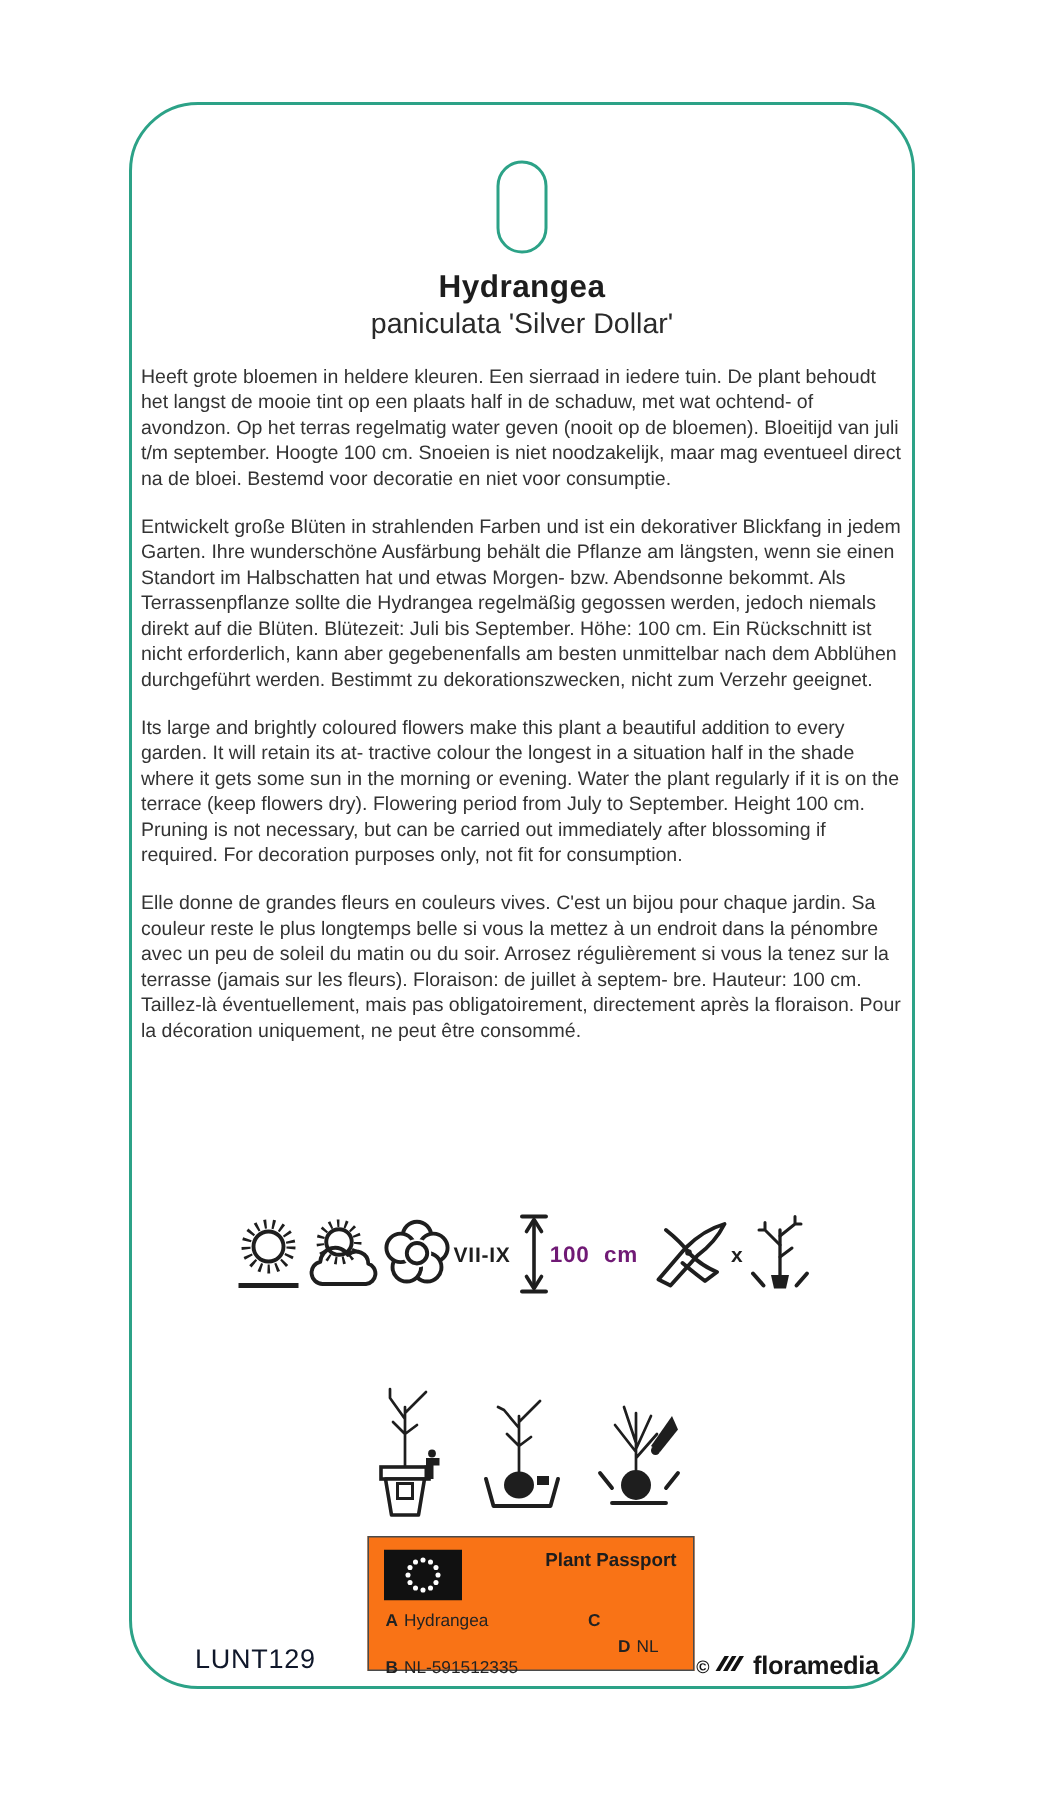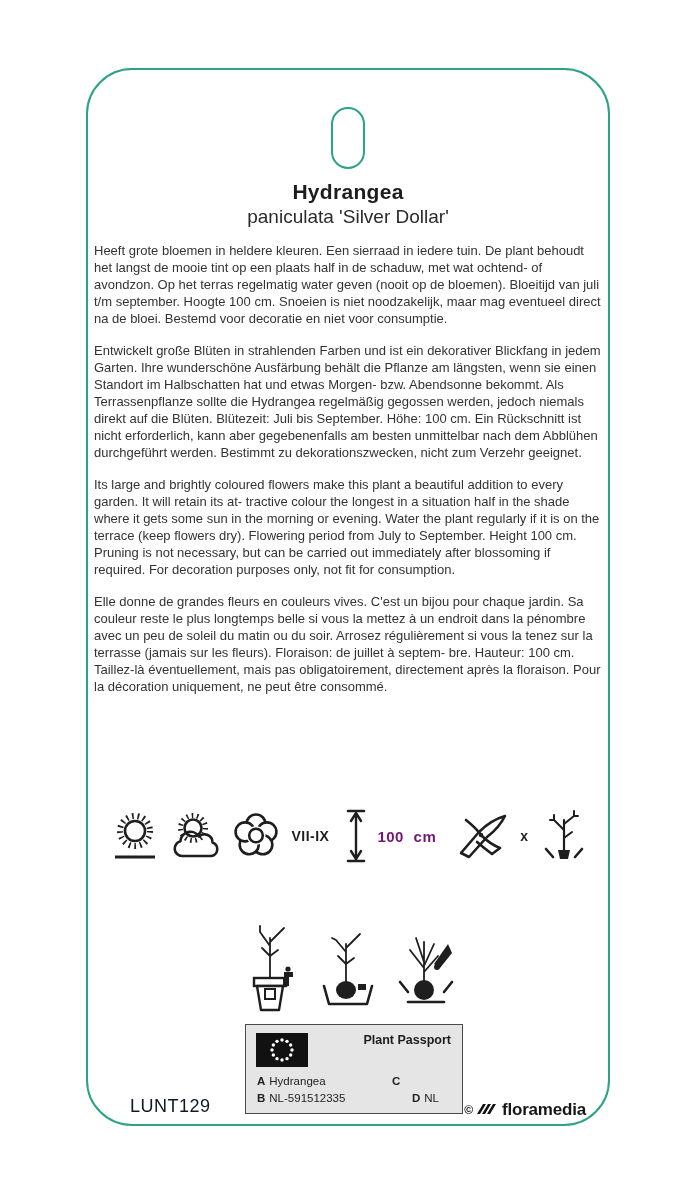--- a/index.html
+++ b/index.html
@@ -5,32 +5,32 @@
   html,body{margin:0;padding:0;}
   body{width:699px;height:1200px;background:#ffffff;font-family:"Liberation Sans",sans-serif;color:#2e2e2e;position:relative;overflow:hidden;}
   .canvas{position:absolute;inset:0;}
   .card{position:absolute;left:86px;top:68px;width:520px;height:1054px;border:2px solid #2ca287;border-radius:46px;background:#fff;}
   .hole{position:absolute;left:50%;transform:translateX(-50%);top:37px;width:30px;height:58px;border:2px solid #2ca287;border-radius:17px;background:#fff;}
   .title-block{position:absolute;top:110px;left:0;right:0;text-align:center;}
   .genus{font-size:21px;font-weight:bold;color:#1d1d1d;letter-spacing:.3px;margin:0;}
   .species{font-size:19px;font-weight:normal;color:#2a2a2a;margin:2px 0 1px 0;}
   .text-block{position:absolute;top:172px;left:6px;width:508px;}
   .text-block p{margin:0 0 15px 0;font-size:13px;line-height:17px;text-align:left;color:#333;}
-  .icon-row{position:absolute;top:738px;left:0;right:0;display:flex;justify-content:center;align-items:center;gap:11px;}
+  .icon-row{position:absolute;top:738px;left:0;right:0;display:flex;justify-content:center;align-items:center;}
   .icon-row svg{display:block;}
   .icon-label{font-size:14px;font-weight:bold;color:#1e1e1e;letter-spacing:.5px;}
   .size-label{font-size:15px;font-weight:bold;color:#701a75;letter-spacing:.5px;word-spacing:5px;}
   .pots-row{position:absolute;top:852px;left:0;right:0;display:flex;justify-content:center;align-items:flex-end;gap:14px;}
-  .passport{position:absolute;left:157px;top:954px;width:216px;height:88px;border:1.5px solid #4a4a4a;background:#e5e5e5;}
+  .passport{position:absolute;left:157px;top:954px;width:216px;height:88px;border:1.5px solid #4a4a4a;background:#f97316;}
   .pp-flag{position:absolute;left:10px;top:8px;}
   .pp-title{position:absolute;right:11px;top:8px;font-size:12.5px;font-weight:bold;color:#1d1d1d;}
   .pp-row{position:absolute;font-size:11.5px;color:#222;white-space:nowrap;}
   .pp-row b{font-weight:bold;margin-right:4px;}
   .pp-a{left:11px;top:50px;}
-  .pp-b{left:11px;top:67px;}
+  .pp-b{left:11px;top:81px;}
   .pp-c{left:146px;top:50px;}
   .pp-d{left:146px;top:67px;margin-left:20px;}
   .code{position:absolute;left:42px;top:1026px;font-size:18px;color:#0f172a;letter-spacing:.5px;}
   .brand{position:absolute;right:22px;top:1030px;display:flex;align-items:center;gap:3px;}
   .brand .copy{font-size:12px;font-weight:bold;color:#111;}
   .brand .name{font-size:17px;font-weight:bold;color:#161616;letter-spacing:-.2px;}
   .stroke{fill:none;stroke:#1e1e1e;stroke-linecap:round;stroke-linejoin:round;}
 </style>
 </head>
 <body>

